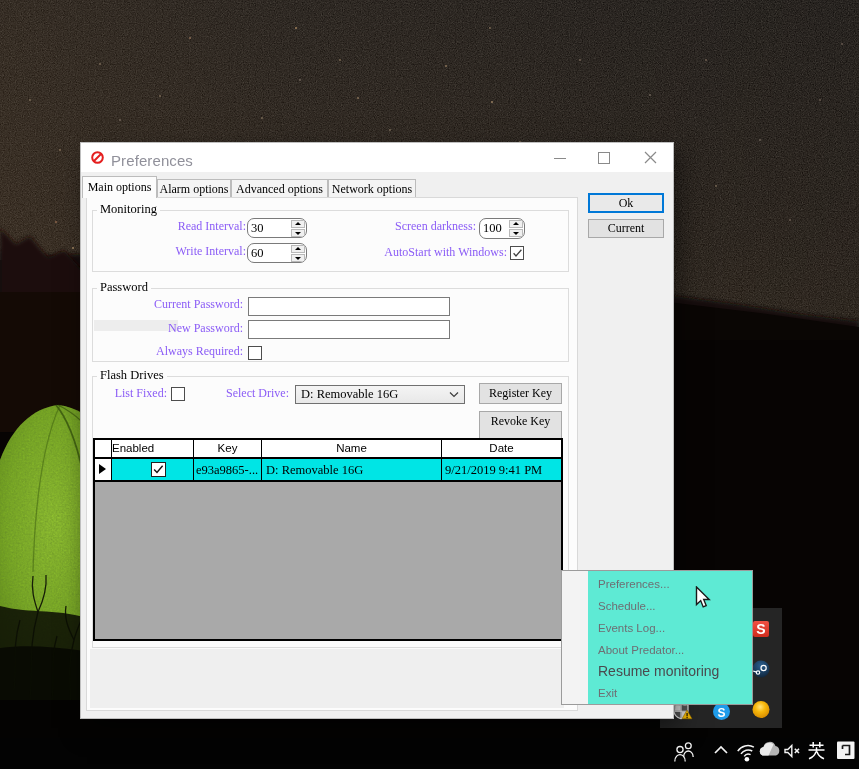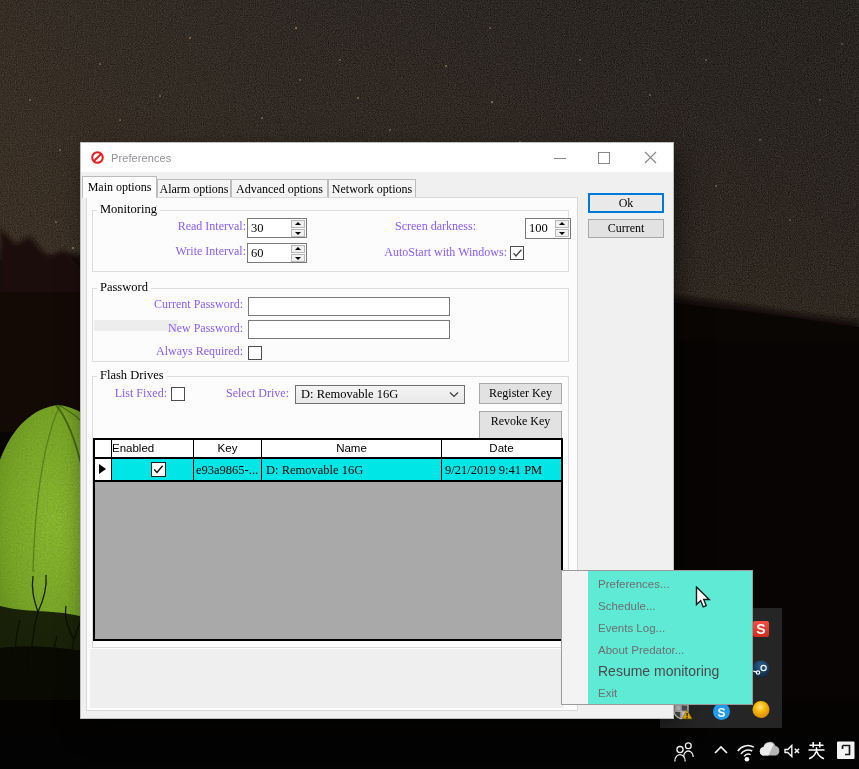--- a/index.html
+++ b/index.html
@@ -4,33 +4,33 @@
 <style>
   html,body{margin:0;padding:0;}
   body{width:859px;height:769px;overflow:hidden;position:relative;background:#18120d;
        font-family:"Liberation Sans",sans-serif;}
   .abs{position:absolute;}
   #bg{position:absolute;left:0;top:0;z-index:0;}
   
   #dlg{position:absolute;left:81px;top:143px;width:592px;height:575px;background:#f0f0f0;
        z-index:30;box-shadow:0 0 0 1px #bfbfbf,6px 10px 24px rgba(0,0,0,.5);}
   #titlebar{position:absolute;left:0;top:0;width:592px;height:29px;background:#ffffff;}
-  #title{position:absolute;left:30px;top:9px;font-size:11px;color:#90909a;letter-spacing:.1px;}
+  #title{position:absolute;left:30px;top:9px;font-size:15px;color:#90909a;letter-spacing:.1px;}
   .serif{font-family:"Liberation Serif",serif;font-size:12.5px;color:#000;}
   .rlabel{position:absolute;text-align:right;font-family:"Liberation Serif",serif;font-size:12px;color:#8b5cf6;white-space:nowrap;}
   .tab{position:absolute;box-sizing:border-box;border:1px solid #bcbcbc;border-bottom:none;
        font-family:"Liberation Serif",serif;font-size:12px;color:#000;text-align:center;white-space:nowrap;overflow:hidden;}
   .group{position:absolute;box-sizing:border-box;border:1px solid #dcdcdc;}
   .glabel{position:absolute;font-family:"Liberation Serif",serif;font-size:12.5px;color:#000;
        background:#fcfcfc;padding:0 3px;line-height:13px;}
   .tbox{position:absolute;box-sizing:border-box;background:#fff;border:1px solid #7a7a7a;}
   .btn{position:absolute;box-sizing:border-box;background:#e2e2e2;border:1px solid #a8a8a8;
        font-family:"Liberation Serif",serif;font-size:12px;color:#000;text-align:center;}
   .cb{position:absolute;box-sizing:border-box;width:14px;height:14px;background:#fff;border:1px solid #4d4d4d;}
-  .spin{overflow:hidden;}
+  .spin{overflow:hidden;border-radius:7px;}
   .ud{position:absolute;right:1px;top:1px;width:14px;height:8px;background:#f0f0f0;
       border:1px solid #b9b9b9;box-sizing:border-box;}
   .udb{top:10px;}
   .spin i{position:absolute;left:3px;width:0;height:0;}
   .up{top:1.2px;border-left:3.2px solid transparent;border-right:3.2px solid transparent;border-bottom:3.8px solid #000;}
   .dn{top:1.5px;border-left:3.2px solid transparent;border-right:3.2px solid transparent;border-top:3.8px solid #000;}
   
   #menu{position:absolute;left:561px;top:570px;width:192px;height:135px;z-index:40;
         background:#5eead4;border:1px solid #9b9b9b;box-sizing:border-box;}
   #menu .gutter{position:absolute;left:0;top:0;width:26px;height:100%;background:#f3f3f3;}
@@ -202,21 +202,21 @@
     </div>
   <div class="tbox spin" style="left:166px;top:100px;width:60px;height:20px;text-decoration:underline;">
       <span class="serif" style="position:absolute;left:3px;top:2px;">60</span>
     <span class="ud">
         <i class="up"></i>
       </span>
       <span class="ud udb">
         <i class="dn"></i>
       </span>
     </div>
-  <div class="tbox spin" style="left:398px;top:75px;width:46px;height:21px;margin-left:46px;">
+  <div class="tbox spin" style="left:398px;top:75px;width:46px;height:21px;">
       <span class="serif" style="position:absolute;left:3px;top:2px;">100</span>
     <span class="ud">
         <i class="up"></i>
       </span>
       <span class="ud udb">
         <i class="dn"></i>
       </span>
     </div>
 
   <div class="cb" style="left:429px;top:103px;">

